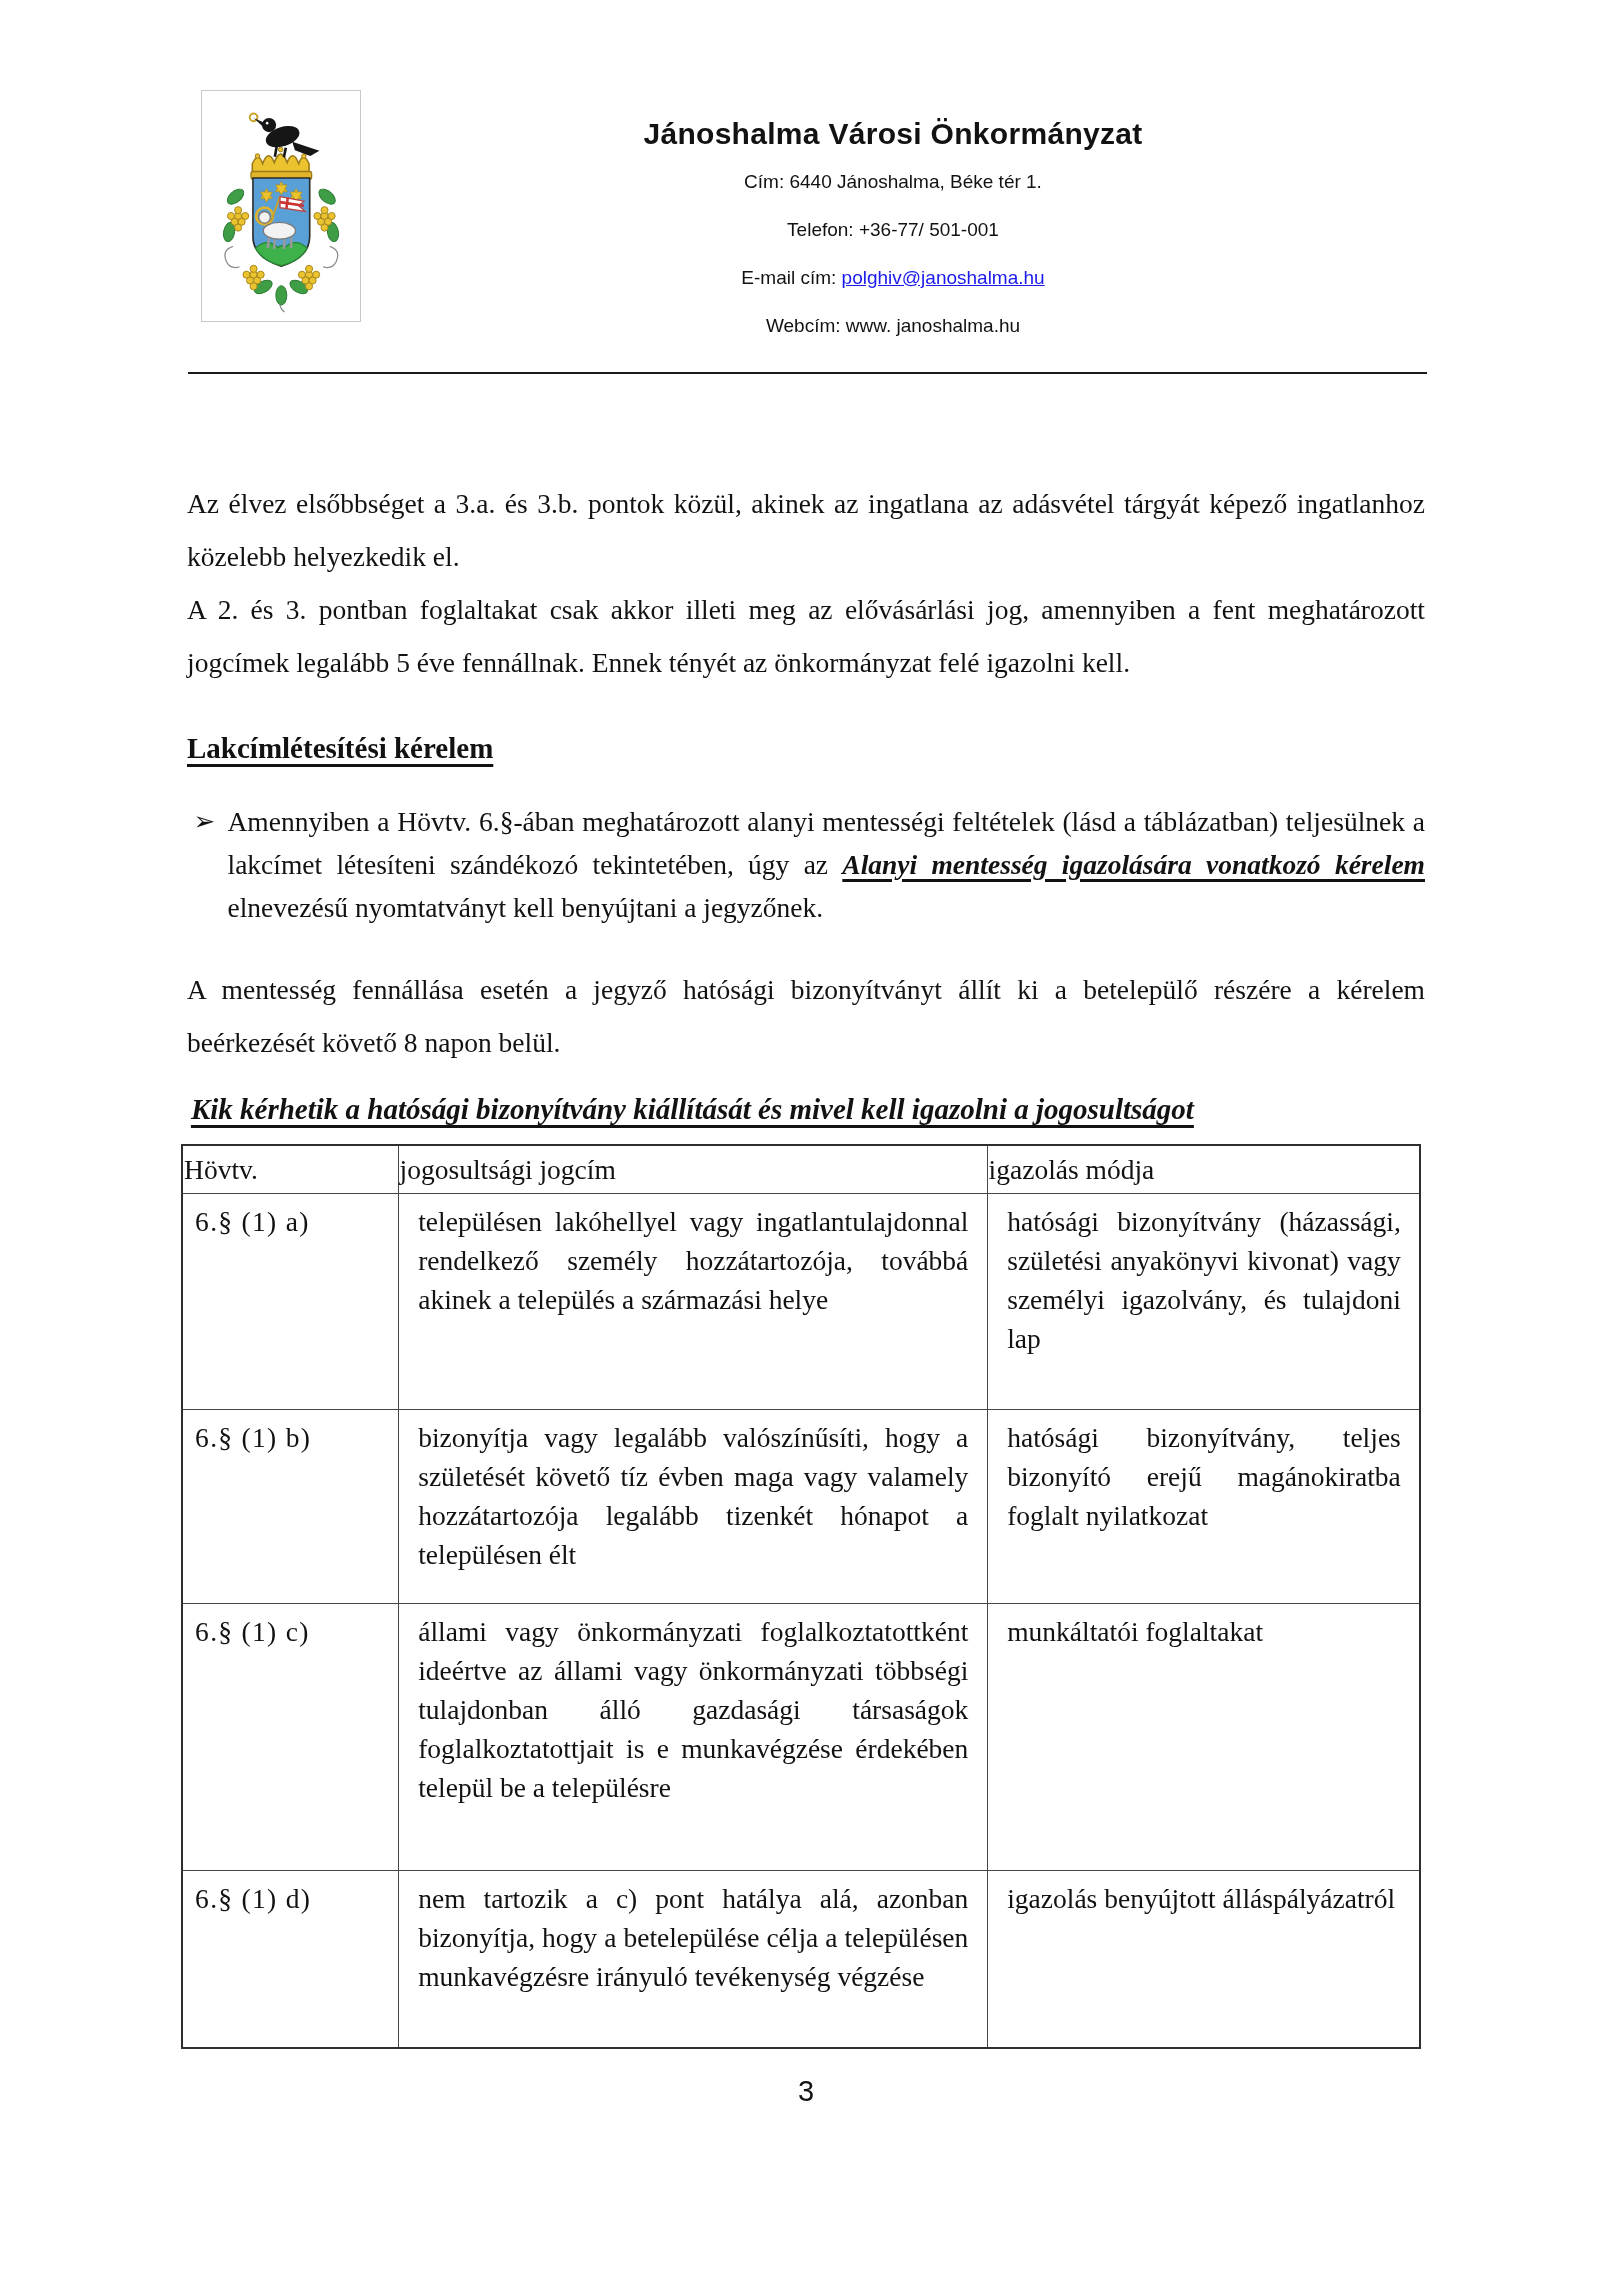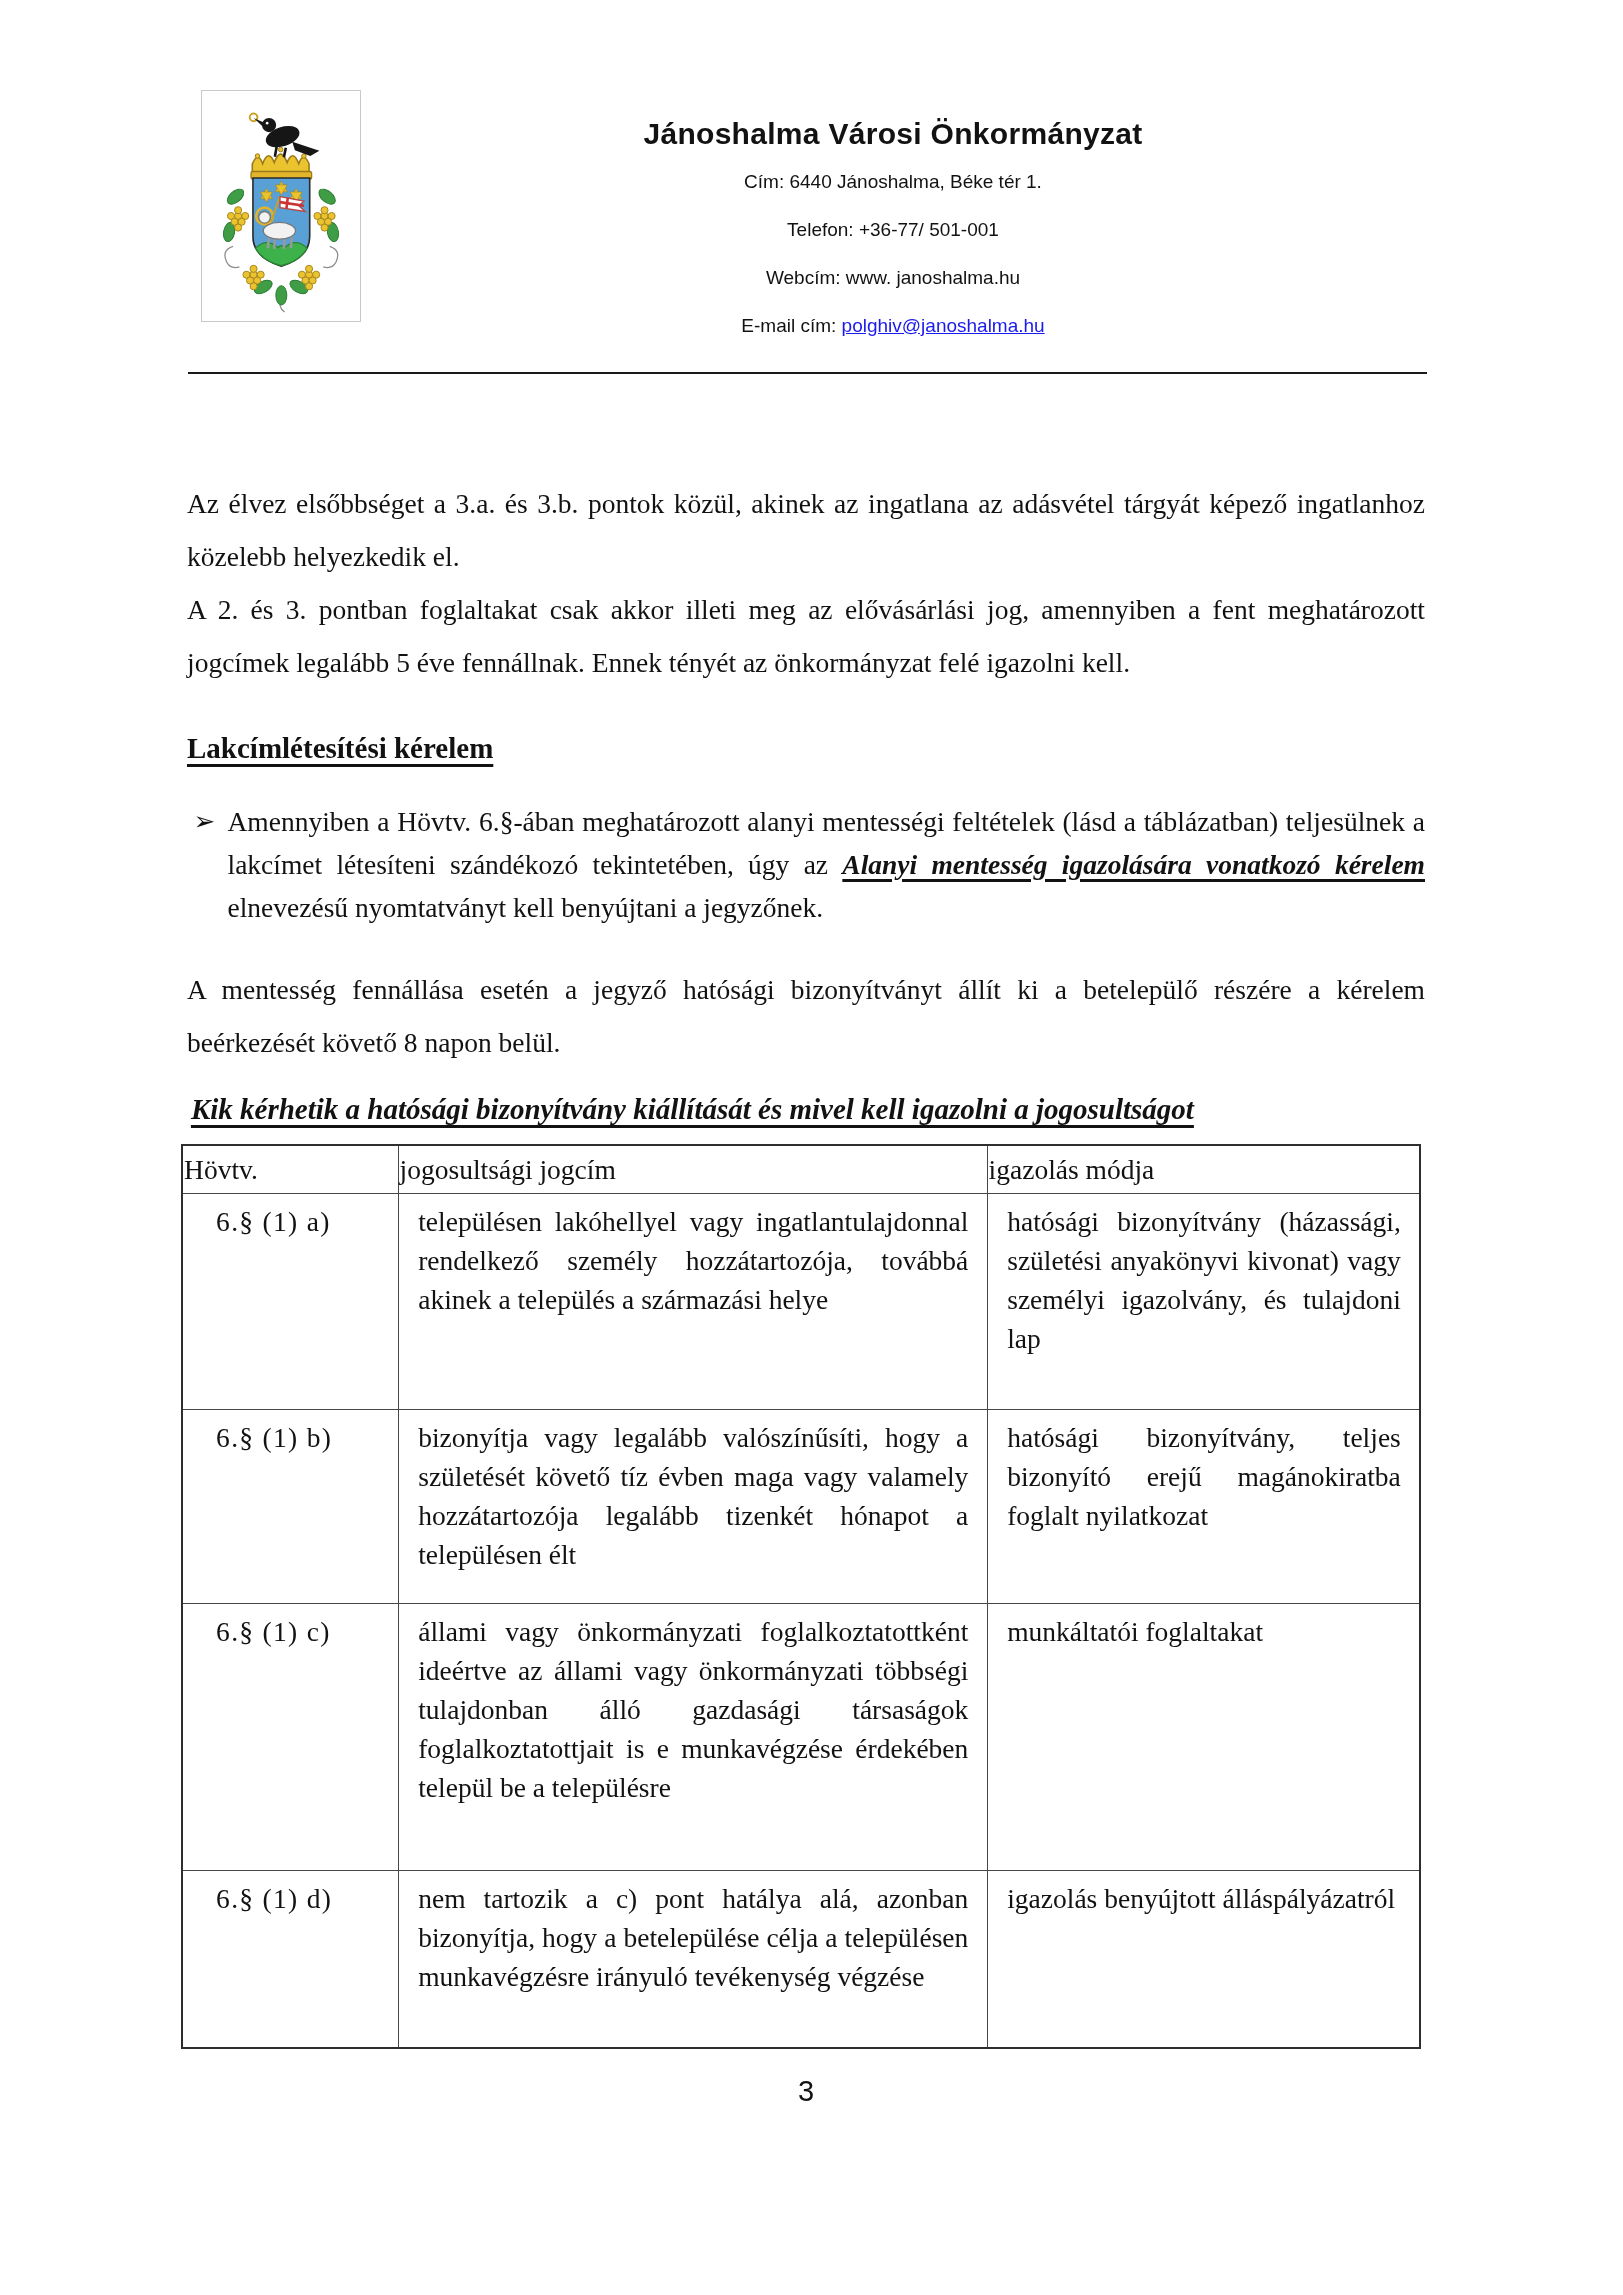--- a/index.html
+++ b/index.html
@@ -115,21 +115,21 @@
     line-height:39px;
   }
   table.elig td{
     vertical-align:top;
     line-height:39px;
     padding:8.5px 18.3px 8.5px 19.6px;
     text-align:justify;
   }
   table.elig td.ref{
     text-align:left;
-    padding-left:33px;
+    padding-left:12px;
     letter-spacing:1.3px;
   }
   tr.r1{height:216px;}
   tr.r2{height:194px;}
   tr.r3{height:267px;}
   tr.r4{height:178px;}
   
   .page-number{
     margin-top:26px;
     text-align:center;
@@ -226,22 +226,22 @@
             <ellipse cx="120" cy="216" rx="25" ry="13" fill="var(--c-lamb)" stroke="#777777" stroke-width="2"></ellipse>
             <circle cx="97" cy="195" r="9" fill="var(--c-lamb)" stroke="#777777" stroke-width="2"></circle>
           </g>
         </g>
       </svg>
     </div>
     <div class="head-text">
       <div class="org-title">Jánoshalma Városi Önkormányzat</div>
       <div class="head-line">Cím: 6440 Jánoshalma, Béke tér 1.</div>
       <div class="head-line">Telefon: +36-77/ 501-001</div>
+      <div class="head-line"><span>E-mail cím: </span><a href="#">polghiv@janoshalma.hu</a></div>
       <div class="head-line">Webcím: www. janoshalma.hu</div>
-      <div class="head-line"><span>E-mail cím: </span><a href="#">polghiv@janoshalma.hu</a></div>
     </div>
   </div>
 
   <div class="rule"></div>
 
   <div class="main">
 
     <div class="para-block">
       <p class="para">Az élvez elsőbbséget a 3.a. és 3.b. pontok közül, akinek az ingatlana az adásvétel tárgyát képező ingatlanhoz közelebb helyezkedik el.</p>
       <p class="para">A 2. és 3. pontban foglaltakat csak akkor illeti meg az elővásárlási jog, amennyiben a fent meghatározott jogcímek legalább 5 éve fennállnak. Ennek tényét az önkormányzat felé igazolni kell.</p>

